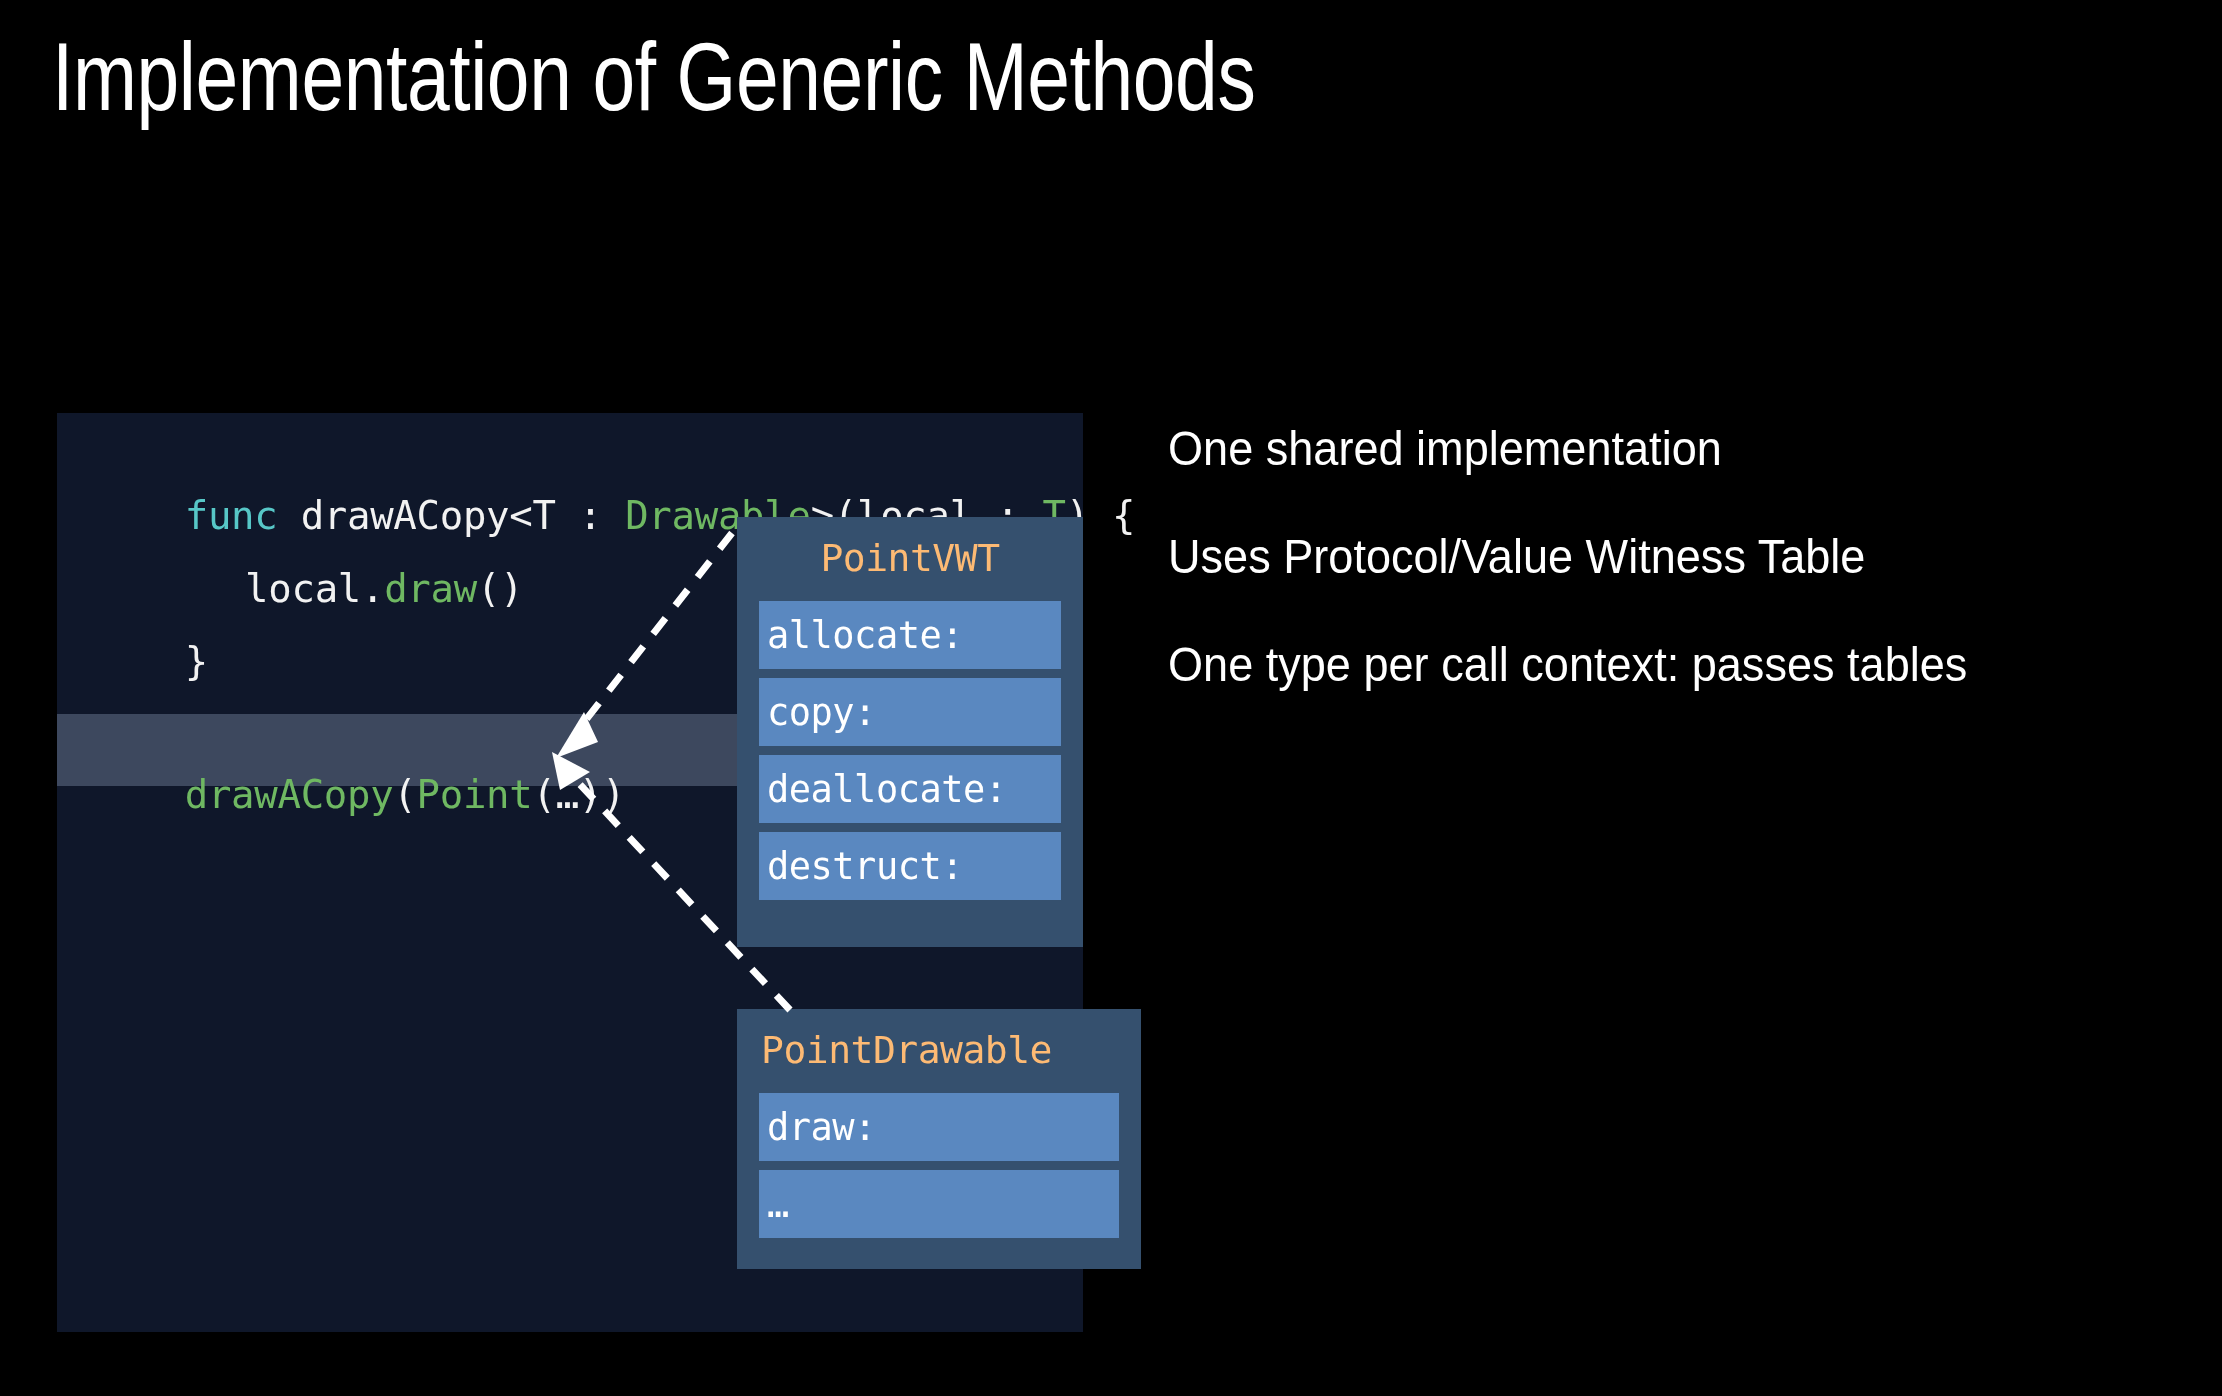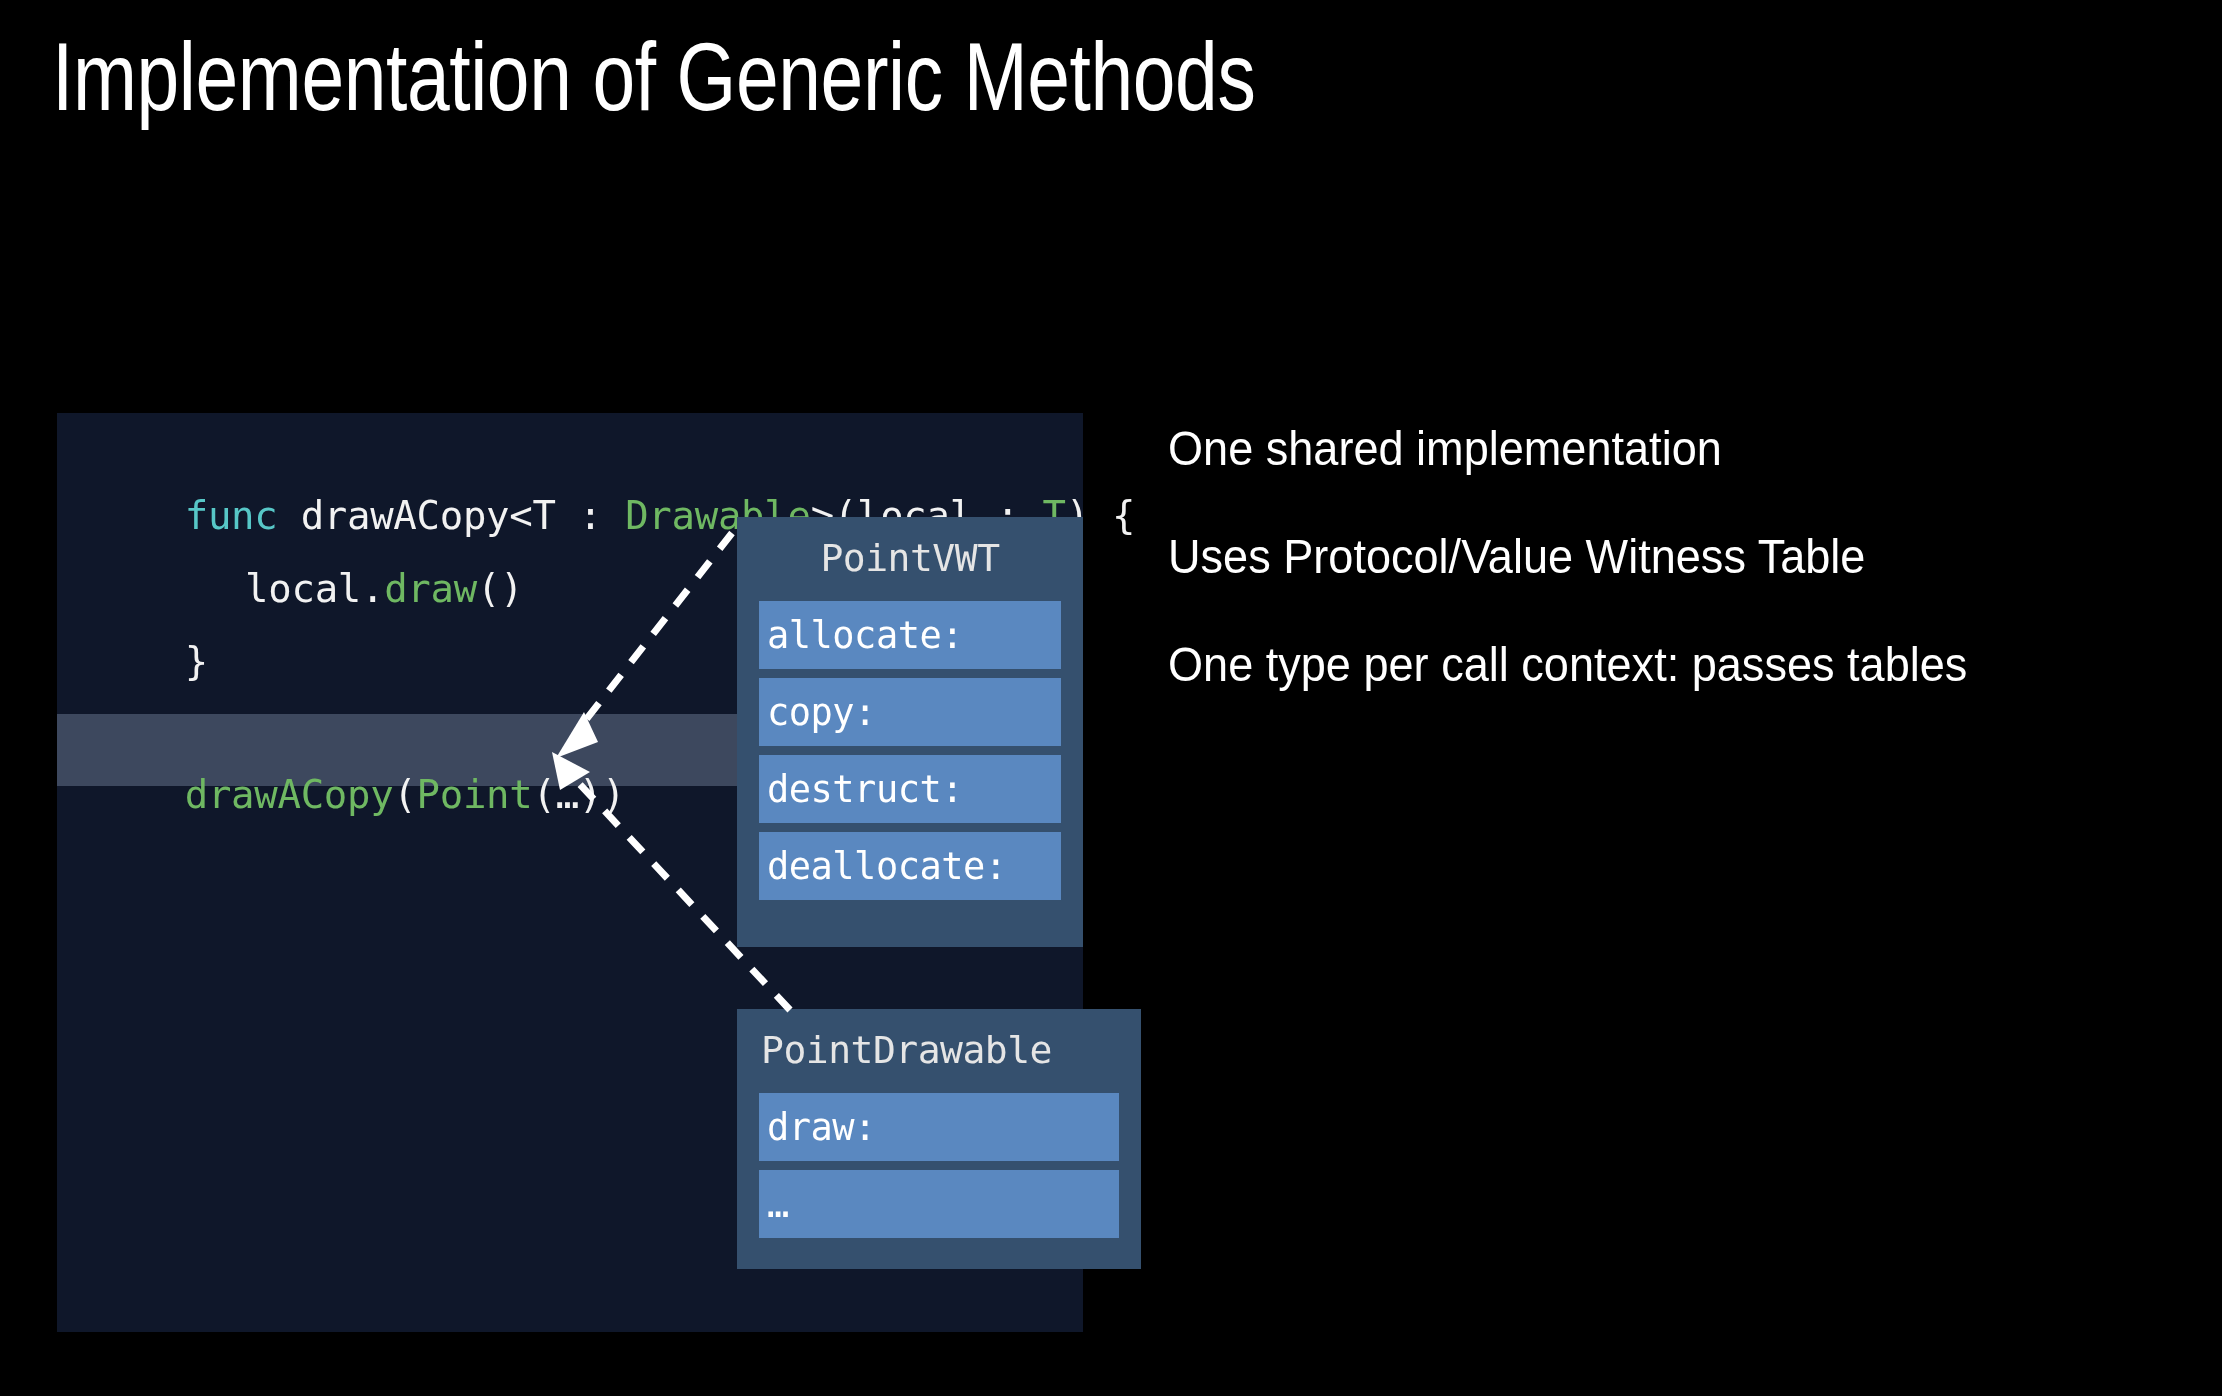--- a/index.html
+++ b/index.html
@@ -96,21 +96,21 @@
   #table-pointdrawable {
     left: 737px;
     top: 1009px;
     width: 404px;
     height: 260px;
     padding: 0 22px;
   }
   .wtable-title {
     font-family: "DejaVu Sans Mono", monospace;
     font-size: 38px;
-    color: #e5e5e5;
+    color: #fdba74;
     text-align: center;
     line-height: 1;
     padding-top: 22px;
     padding-bottom: 24px;
     white-space: nowrap;
     letter-spacing: -0.5px;
   }
   #table-pointdrawable .wtable-title {
     text-align: left;
     padding-left: 2px;
@@ -187,22 +187,22 @@
   <div id="call-line">
     <span class="tok-fn">drawACopy</span><span class="tok-plain">(</span><span class="tok-fn">Point</span><span class="tok-plain">(…))</span>
   </div>
 </div>
 
 <div class="wtable" id="table-pointvwt">
   <div class="wtable-title">PointVWT</div>
   <div class="wtable-rows">
     <div class="wtable-row">allocate:</div>
     <div class="wtable-row">copy:</div>
+    <div class="wtable-row">deallocate:</div>
     <div class="wtable-row">destruct:</div>
-    <div class="wtable-row">deallocate:</div>
   </div>
 </div>
 
 <div class="wtable" id="table-pointdrawable">
   <div class="wtable-title">PointDrawable</div>
   <div class="wtable-rows">
     <div class="wtable-row">draw:</div>
     <div class="wtable-row">…</div>
   </div>
 </div>

